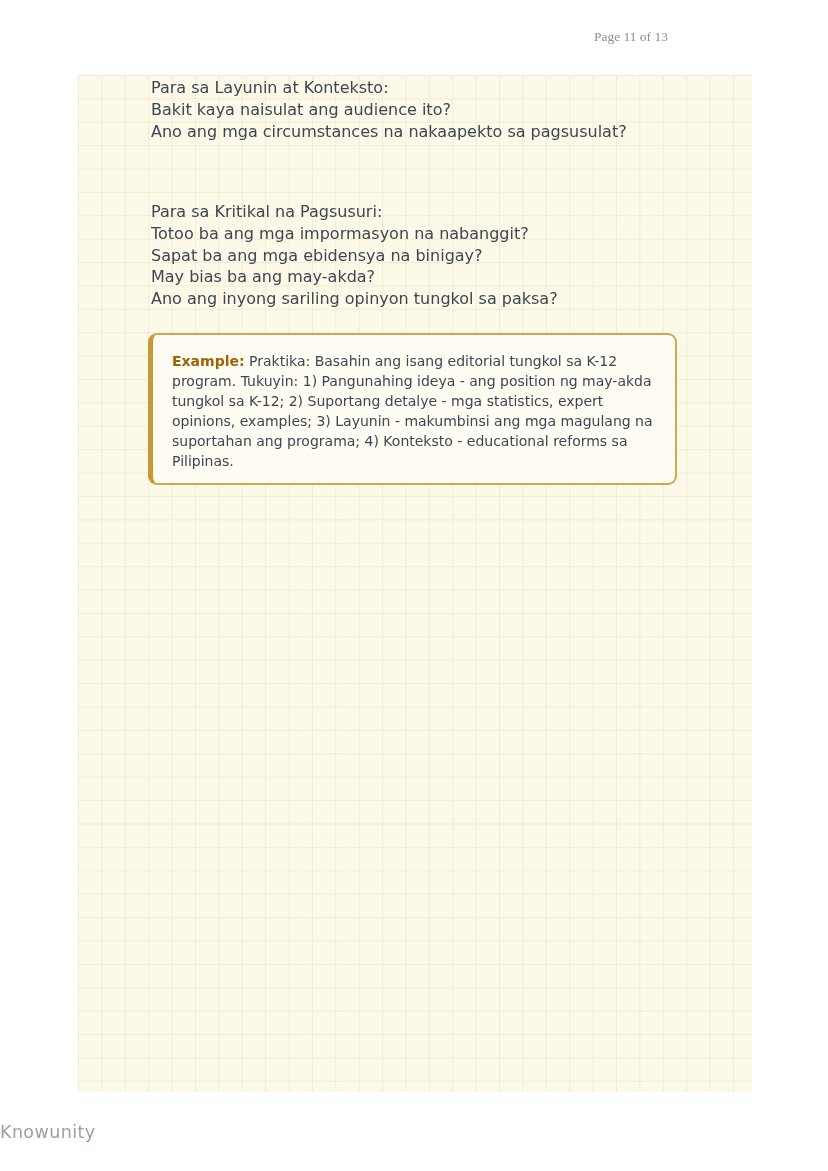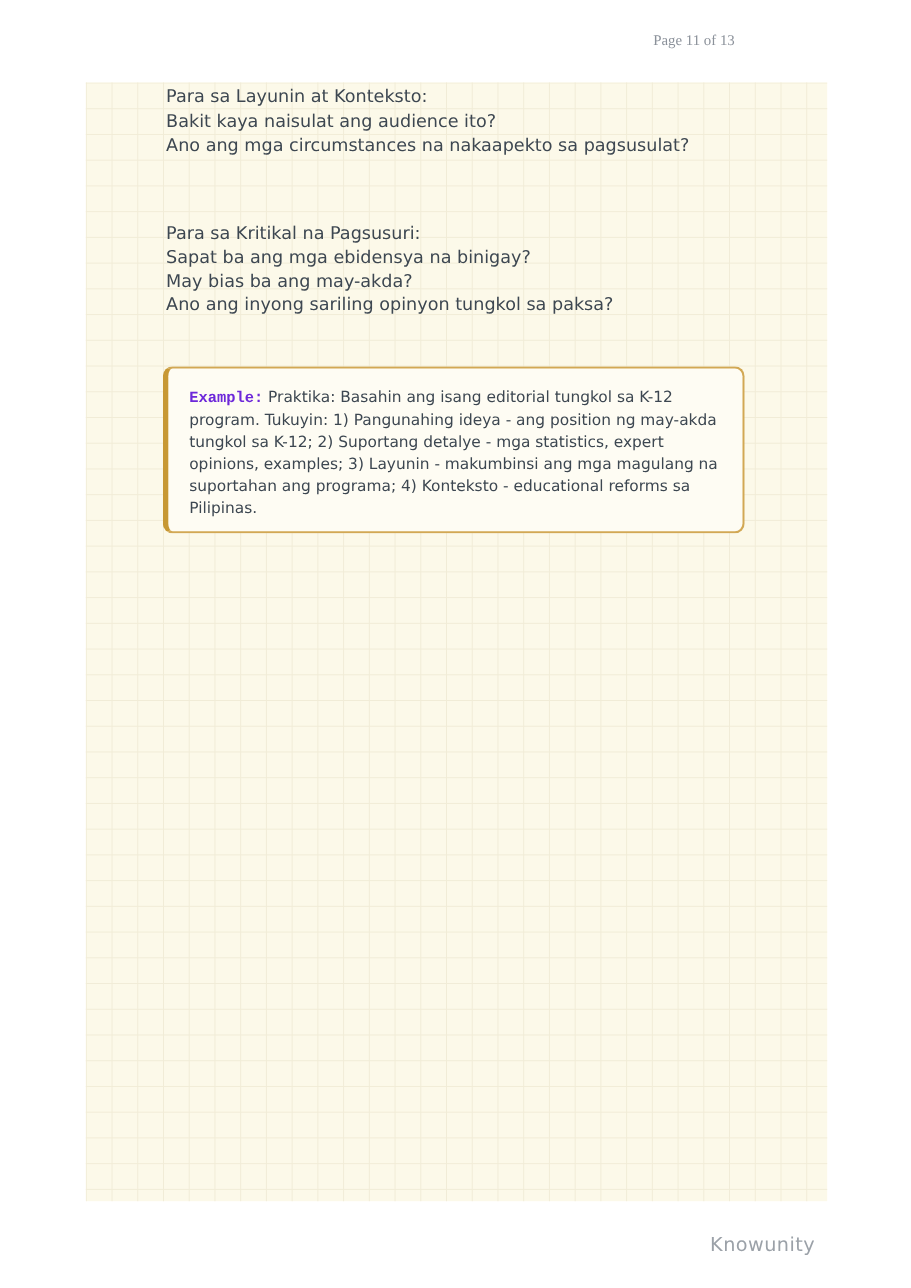--- a/index.html
+++ b/index.html
@@ -63,29 +63,28 @@
     overflow: hidden;
   }
   .example-box p {
     margin: 0;
     color: #3d4751;
     font-size: 14px;
     line-height: 19.9px;
   }
   .example-label {
     font-weight: bold;
-    color: #6d28d9;
-    font-family: Liberation Mono, monospace;
+    color: #a16207;
   }
   .footer-brand {
     position: absolute;
     left: 0;
     right: 0;
     top: 1122px;
-    text-align: right;
+    text-align: left;
     font-size: 17.5px;
     color: #9ba1a8;
     letter-spacing: 0.4px;
   }
 </style>
 </head>
 <body>
 
 <div class="page">
 
@@ -94,20 +93,21 @@
   <div class="paper">
 
     <div class="text-block text-block-1">
       <div>Para sa Layunin at Konteksto:</div>
       <div>Bakit kaya naisulat ang audience ito?</div>
       <div>Ano ang mga circumstances na nakaapekto sa pagsusulat?</div>
     </div>
 
     <div class="text-block text-block-2">
       <div>Para sa Kritikal na Pagsusuri:</div>
+      <div>Totoo ba ang mga impormasyon na nabanggit?</div>
       <div>Sapat ba ang mga ebidensya na binigay?</div>
       <div>May bias ba ang may-akda?</div>
       <div>Ano ang inyong sariling opinyon tungkol sa paksa?</div>
     </div>
 
     <div class="example-box">
       <p>
         <span class="example-label">Example:</span>
         <span>Praktika: Basahin ang isang editorial tungkol sa K-12 program. Tukuyin: 1) Pangunahing ideya - ang position ng may-akda tungkol sa K-12; 2) Suportang detalye - mga statistics, expert opinions, examples; 3) Layunin - makumbinsi ang mga magulang na suportahan ang programa; 4) Konteksto - educational reforms sa Pilipinas.</span>
       </p>

